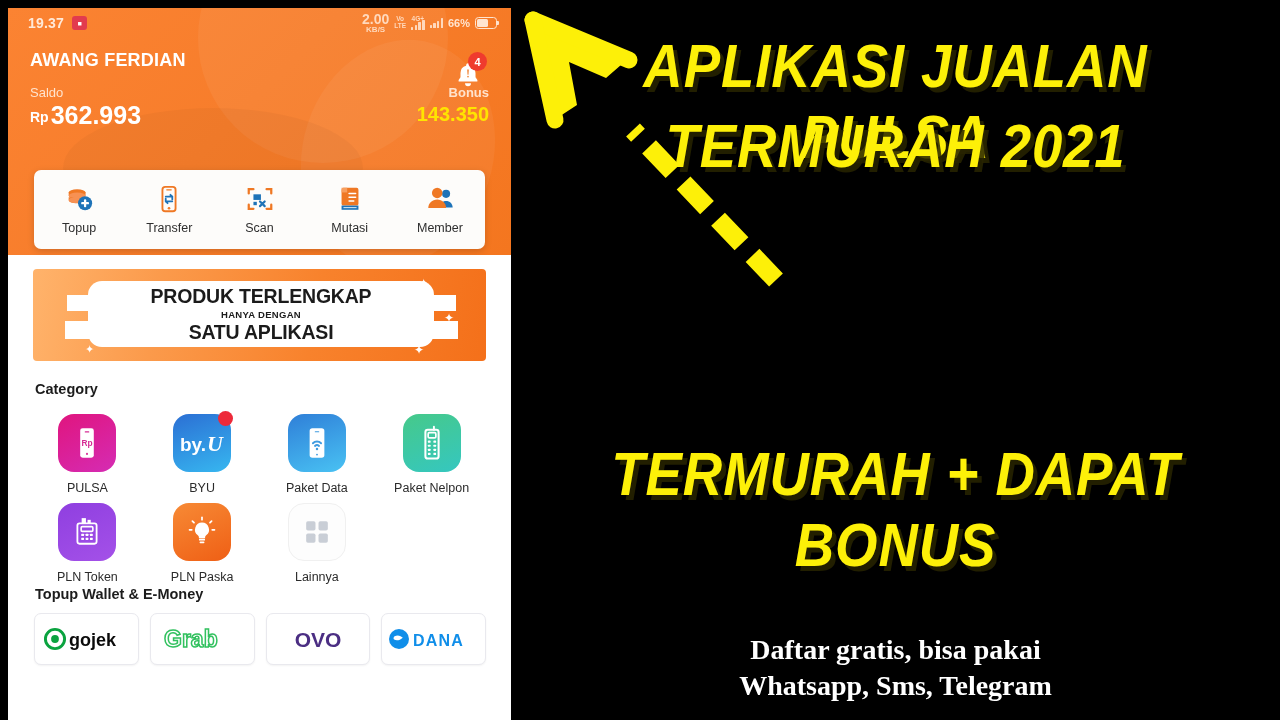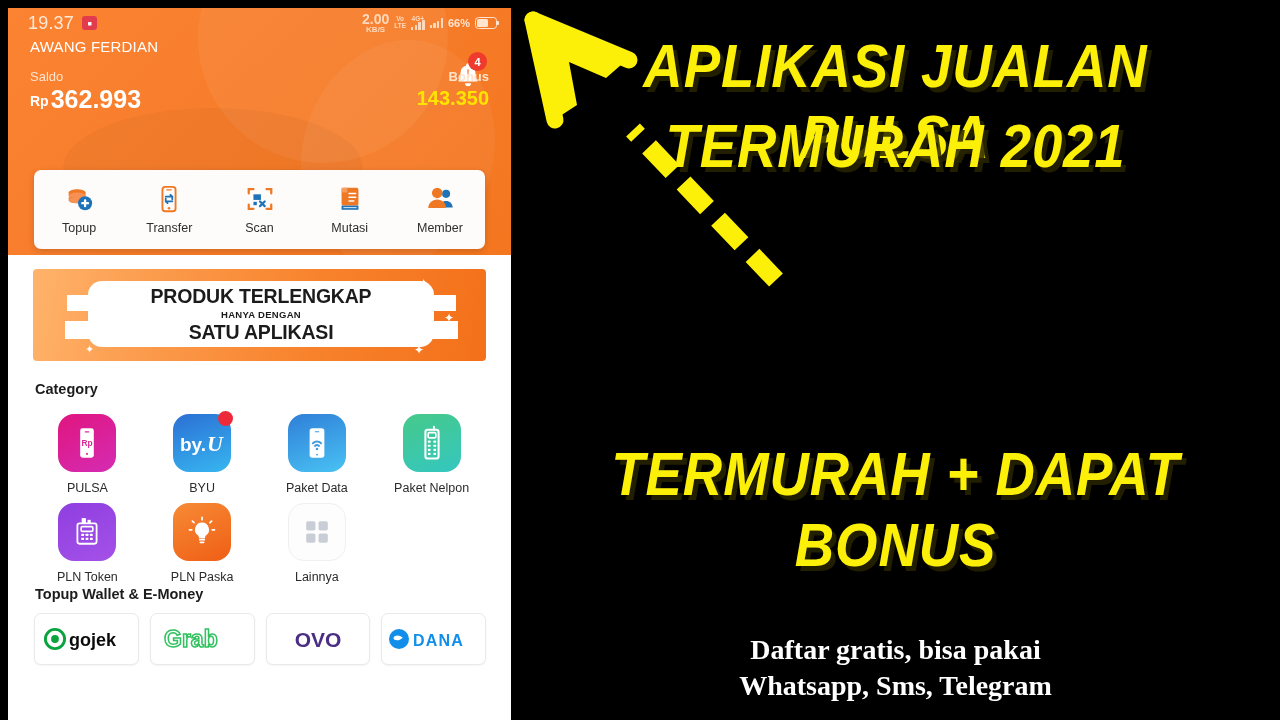--- a/index.html
+++ b/index.html
@@ -22,43 +22,43 @@
   }
   .hdr .blob1 { position:absolute; width:250px; height:250px; border-radius:50%;
     background:rgba(255,255,255,.055); left:190px; top:-95px; }
   .hdr .blob2 { position:absolute; width:190px; height:230px; border-radius:50%;
     background:rgba(255,255,255,.05); left:295px; top:30px; transform:rotate(18deg); }
   .hdr .blob3 { position:absolute; width:300px; height:120px; border-radius:50%;
     background:rgba(0,0,0,.030); left:55px; top:100px; }
 
   .statusbar { position:relative; height:30px; display:flex; align-items:center;
     padding:0 14px 0 20px; color:#fff; }
-  .st-time { font-size:18px; font-weight:400; letter-spacing:.2px; color:#ffe9d8;}
+  .st-time { font-size:14px; font-weight:700; letter-spacing:.2px; color:#ffe9d8;}
   .st-rec { width:15px; height:14px; border-radius:3px; background:#e23b4e;
     margin-left:8px; display:flex; align-items:center; justify-content:center;
     font-size:7px; color:#fff; font-weight:700; }
   .st-right { margin-left:auto; display:flex; align-items:center; gap:5px; }
   .st-kbs { display:flex; flex-direction:column; align-items:center; line-height:1;
      font-size:8px; font-weight:700; color:#ffd9bd; }
   .st-kbs b { font-size:14px; }
   .st-mini { display:flex; flex-direction:column; align-items:center; line-height:1.05;
      font-size:6.5px; font-weight:700; color:#ffd9bd; }
   .bars { display:flex; align-items:flex-end; gap:1.3px; height:10px; }
   .bars i { display:block; width:2.4px; background:#ffd9bd; border-radius:.5px; }
   .bars i:nth-child(1){height:3px;} .bars i:nth-child(2){height:5px;}
   .bars i:nth-child(3){height:7.5px;} .bars i:nth-child(4){height:10px;}
   .st-pct { font-size:11px; color:#ffe4cf; font-weight:600; }
   .battery { width:22px; height:12px; border:1.7px solid #ffe4cf; border-radius:3.5px;
     position:relative; display:flex; align-items:center; padding:1.4px; }
   .battery::after{content:"";position:absolute;right:-3.4px;top:3.4px;width:2px;height:4px;
     background:#ffe4cf;border-radius:0 1px 1px 0;}
   .battery span{display:block;height:100%;width:62%;background:#ffe4cf;border-radius:1.5px;}
 
-  .hdr-name { position:relative; margin:0 0 0 22px; color:#fff;
-    font-size:15px; font-weight:400; letter-spacing:.2px; }
+  .hdr-name { position:relative; margin:12px 0 0 22px; color:#fff;
+    font-size:18px; font-weight:700; letter-spacing:.2px; }
   .bell-wrap { position:absolute; right:26px; top:48px; width:34px; height:34px; }
   .bell { position:absolute; left:2px; top:4px; }
   .bell-badge { position:absolute; right:-2px; top:-4px; width:19px; height:19px;
     background:#ef3b2e; border-radius:50%; color:#fff; font-size:11px; font-weight:700;
     display:flex; align-items:center; justify-content:center; }
 
   .bal { position:relative; margin:14px 22px 0 22px; display:flex; align-items:flex-start; }
   .bal-l .lbl { font-size:13px; color:#ffe3cd; font-weight:400; }
   .bal-l .amt { font-size:25px; font-weight:700; color:#fff; margin-top:1px; }
   .bal-l .amt small { font-size:14px; font-weight:700; vertical-align:2px; margin-right:2px;}

